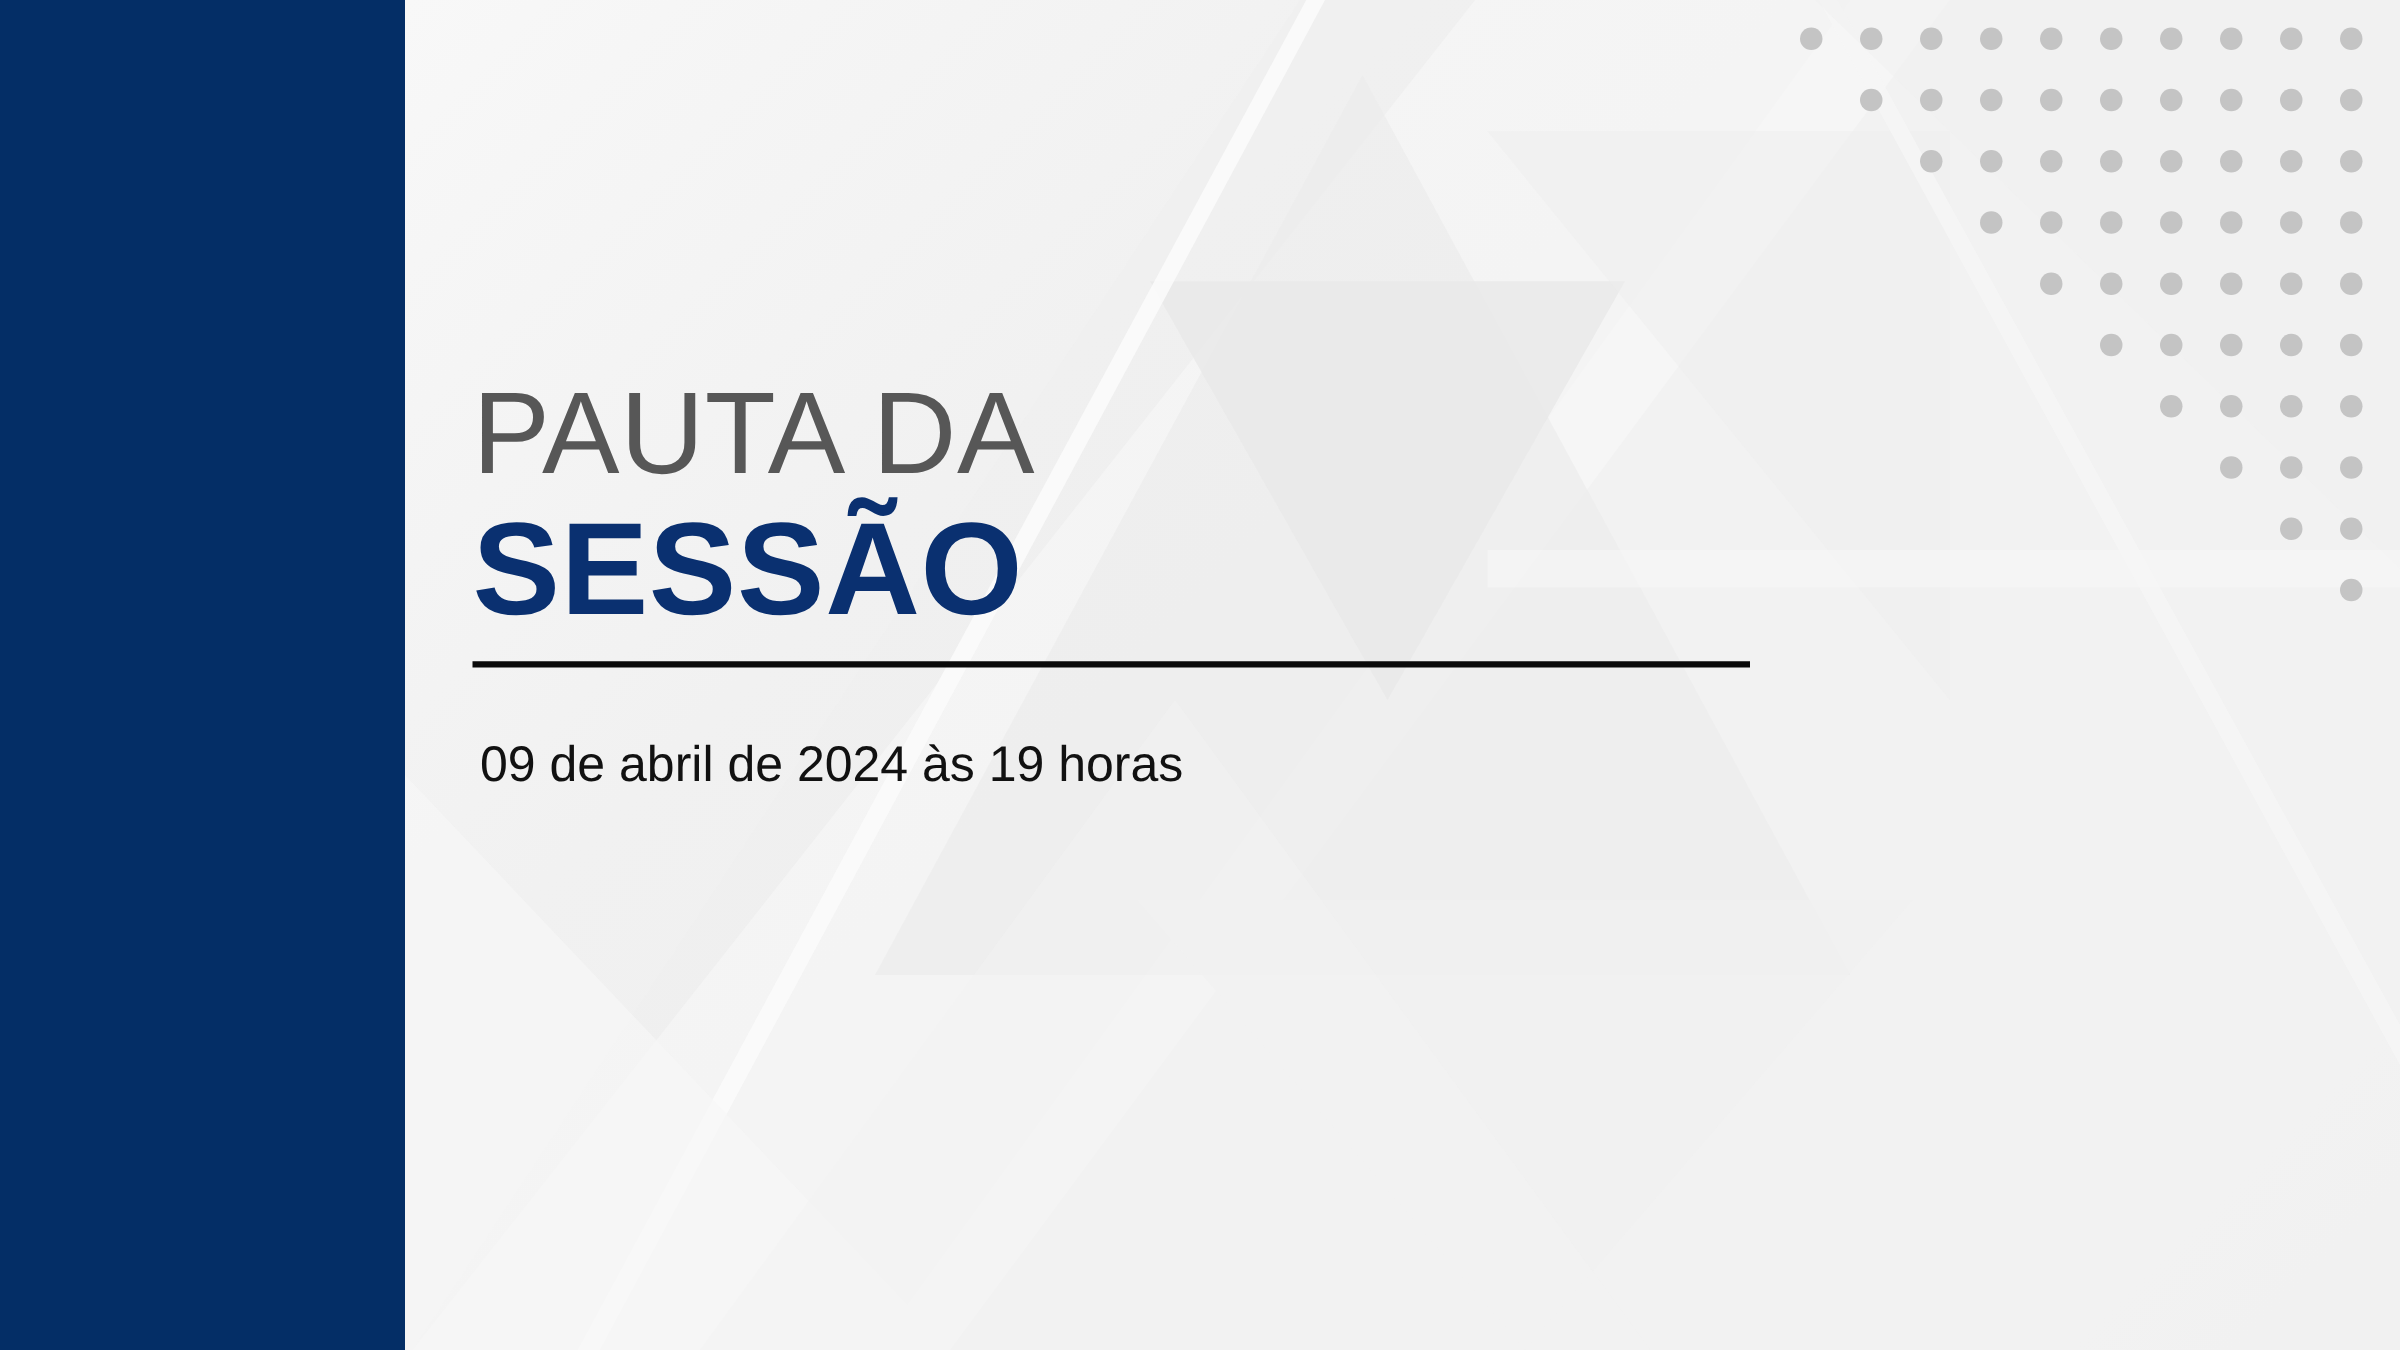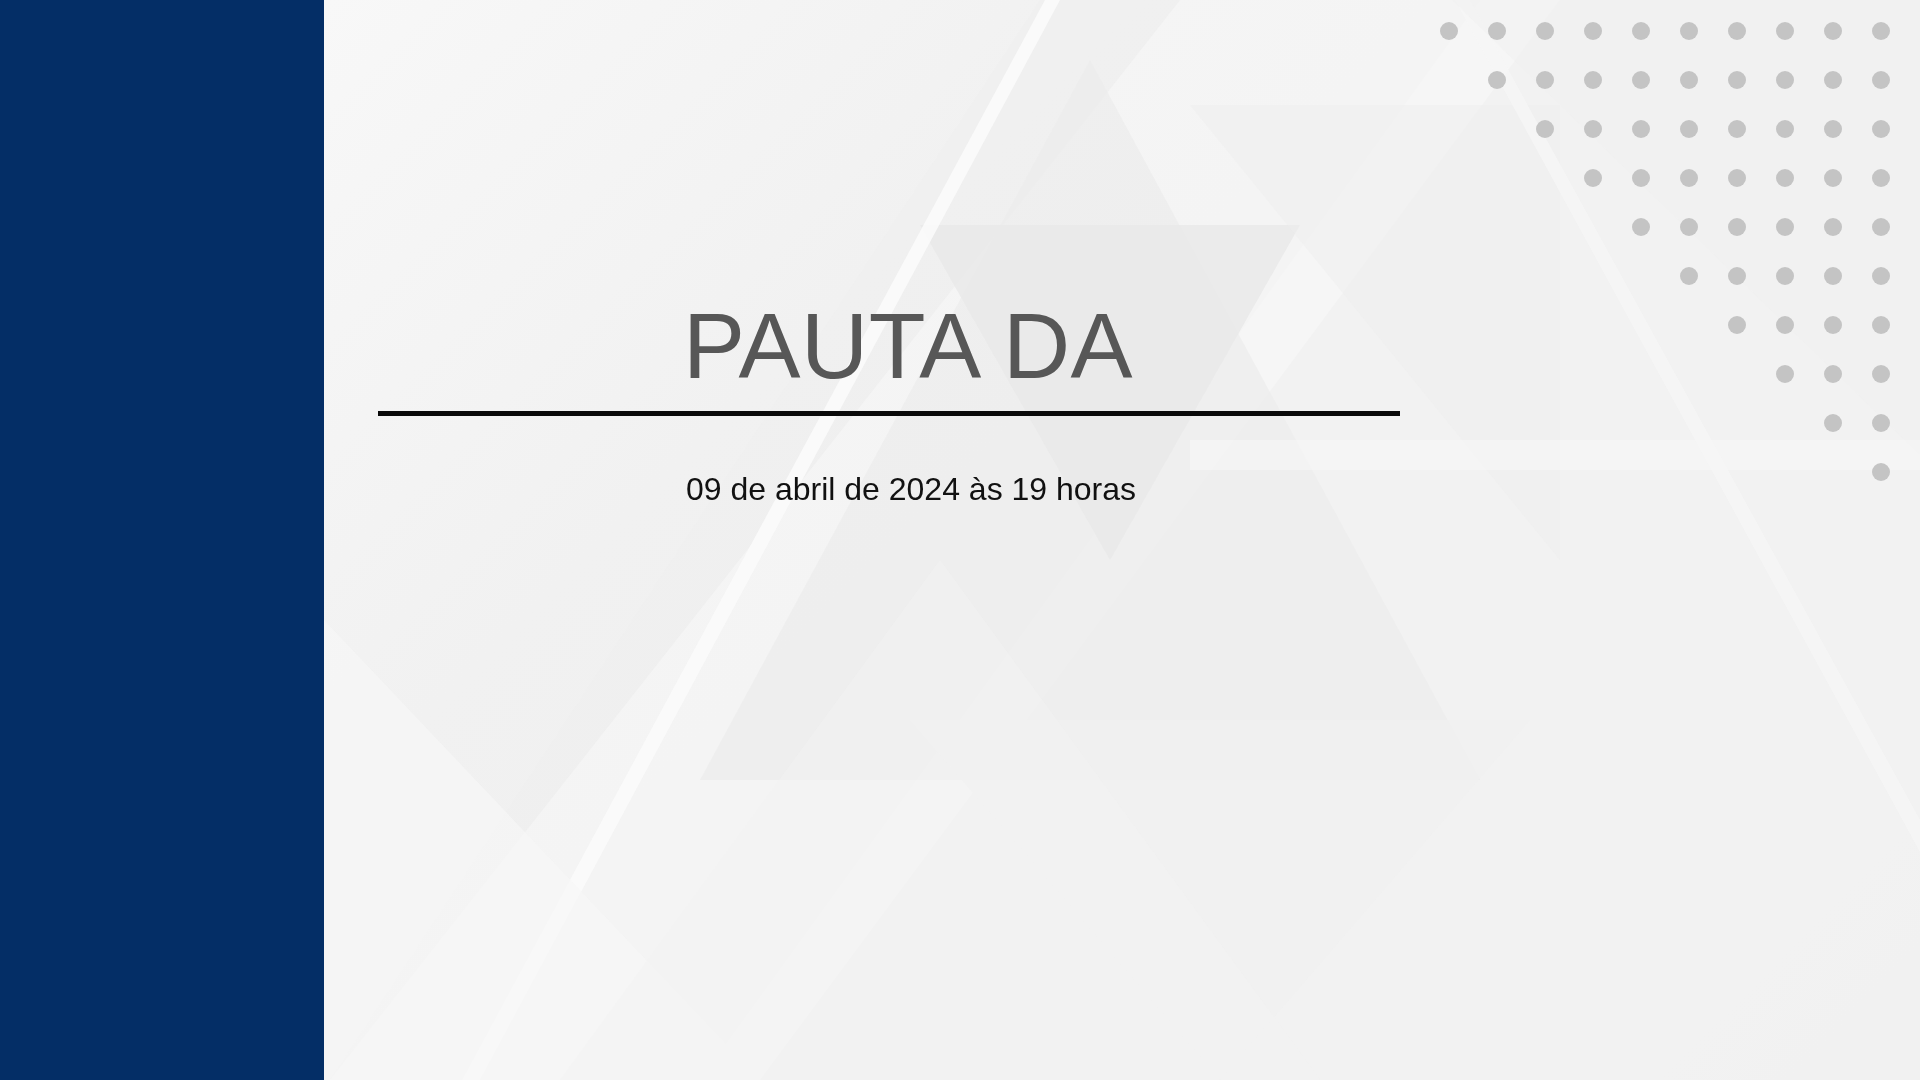--- a/index.html
+++ b/index.html
@@ -61,21 +61,20 @@
     border-radius: 50%;
     background: #c4c4c4;
   }
 
   
   .content {
     position: absolute;
     left: 378px;
     top: 300px;
     width: 1060px;
-    text-align: center;
   }
 
   .title-line1 {
     font-size: 93px;
     font-weight: 400;
     letter-spacing: 0.5px;
     color: #575757;
     line-height: 1.0;
     margin: 0;
     white-space: nowrap;
@@ -102,21 +101,21 @@
     margin: 12px 0 0 0;
     font-size: 31px;
     font-weight: 400;
     color: #6b6b6b;
     line-height: 1.2;
     white-space: nowrap;
   }
 
   .datetime {
     margin: 54px 0 0 6px;
-    font-size: 32px;
+    font-size: 40px;
     font-weight: 400;
     color: #111111;
     line-height: 1.2;
     white-space: nowrap;
   }
 </style>
 </head>
 <body>
 
 <div id="slide">
@@ -201,17 +200,18 @@
       <div class="dot" style="left: 336px; top: 343px; width: 18px; height: 18px; background: rgb(196, 196, 196);"></div>
       <div class="dot" style="left: 384px; top: 343px; width: 18px; height: 18px; background: rgb(196, 196, 196);"></div>
       <div class="dot" style="left: 432px; top: 343px; width: 18px; height: 18px; background: rgb(196, 196, 196);"></div>
       <div class="dot" style="left: 384px; top: 392px; width: 18px; height: 18px; background: rgb(196, 196, 196);"></div>
       <div class="dot" style="left: 432px; top: 392px; width: 18px; height: 18px; background: rgb(196, 196, 196);"></div>
       <div class="dot" style="left: 432px; top: 441px; width: 18px; height: 18px; background: rgb(196, 196, 196);"></div>
     </div>
 
   <div class="content">
     <h1 class="title-line1">PAUTA DA</h1>
+    <h1 class="title-line2">SESSÃO</h1>
     <div class="rule"></div>
     <p class="datetime">09 de abril de 2024  às  19 horas</p>
   </div>
 
 </div>
 
 </body></html>

